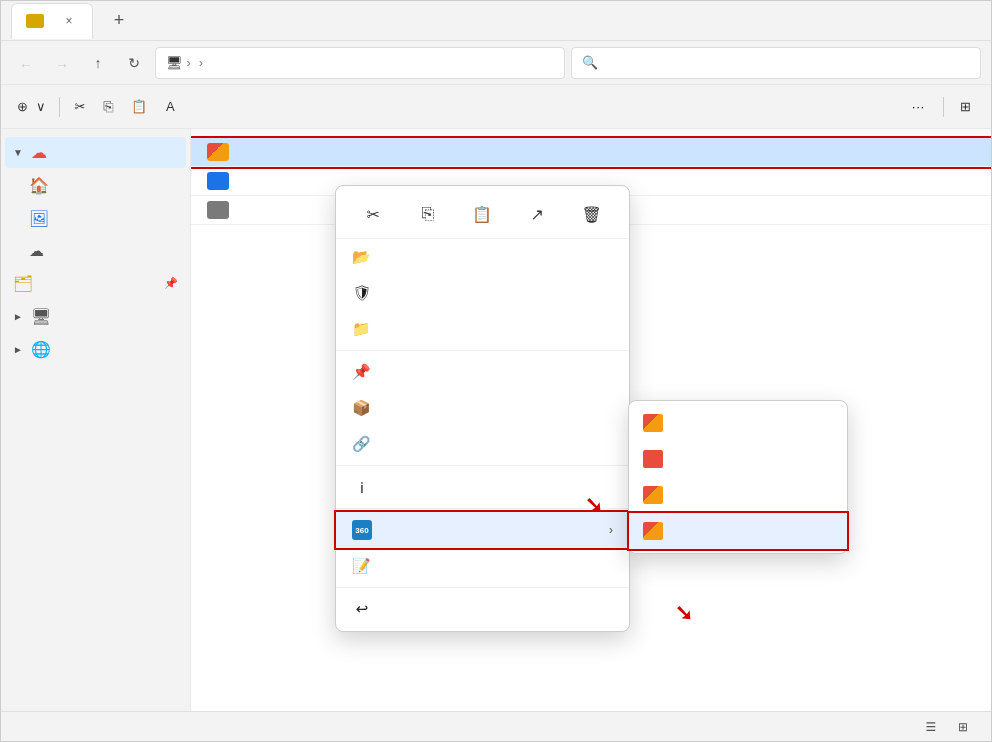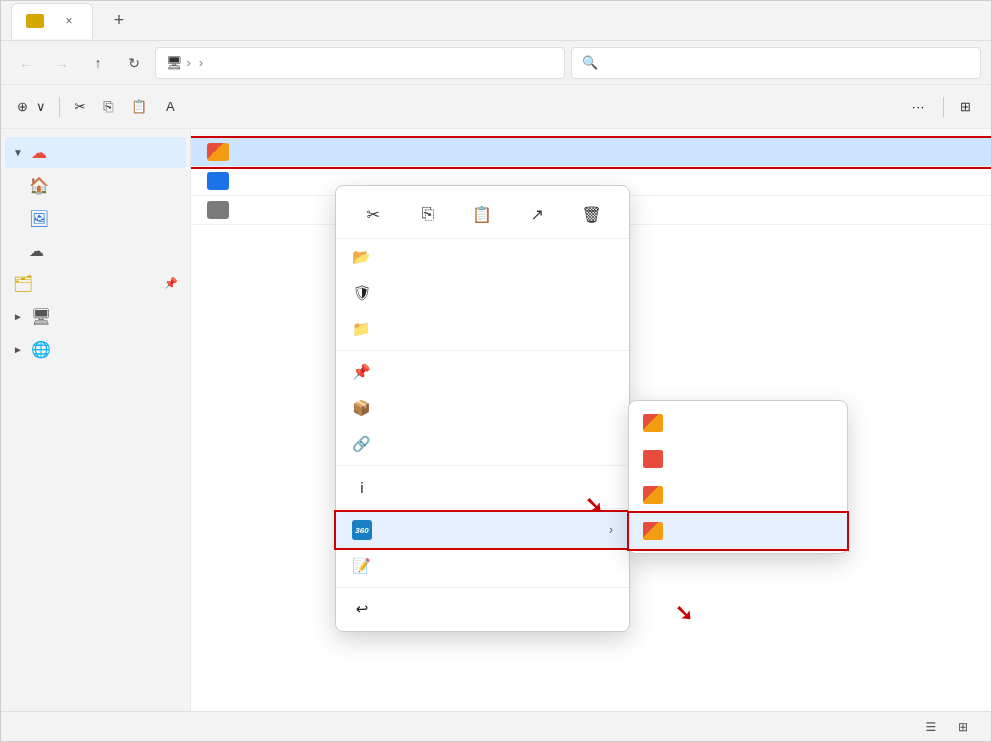--- a/index.html
+++ b/index.html
@@ -70,21 +70,21 @@
     .ctx-sep { height: 1px; background: #f0f0f0; margin: 3px 0; }
     .ctx-arrow { margin-left: auto; color: #555; font-size: 12px; }
 
     
     .submenu { position: absolute; top: 400px; left: 628px; width: 220px; background: #fff; border: 1px solid #ccc; border-radius: 8px; box-shadow: 0 8px 24px rgba(0,0,0,0.18); z-index: 101; padding: 4px 0; }
     .submenu-item { display: flex; align-items: center; padding: 8px 14px; gap: 10px; cursor: pointer; color: #222; font-size: 13px; }
     .submenu-item.highlighted { background: #e6f0ff; outline: 2px solid #cc0000; }
     .submenu-icon { width: 20px; height: 20px; display: flex; align-items: center; justify-content: center; }
 
     
-    .red-box { outline: 2px solid #cc0000; font-style: italic; }
+    .red-box { outline: 2px solid #cc0000; }
 
     
     .watermark { position: absolute; top: 475px; left: 520px; font-size: 22px; font-weight: bold; color: rgba(100,100,200,0.45); z-index: 99; letter-spacing: 2px; white-space: nowrap; }
 
     
     .arrow-down-right { position: absolute; color: #cc0000; font-size: 22px; font-weight: bold; z-index: 102; }
     .cloud-icon { color: #e74c3c; font-size: 16px; }
     .monitor-icon { color: #555; font-size: 16px; }
     .folder-icon { color: #d4a800; font-size: 16px; }
     .image-icon { color: #1a73e8; font-size: 16px; }

